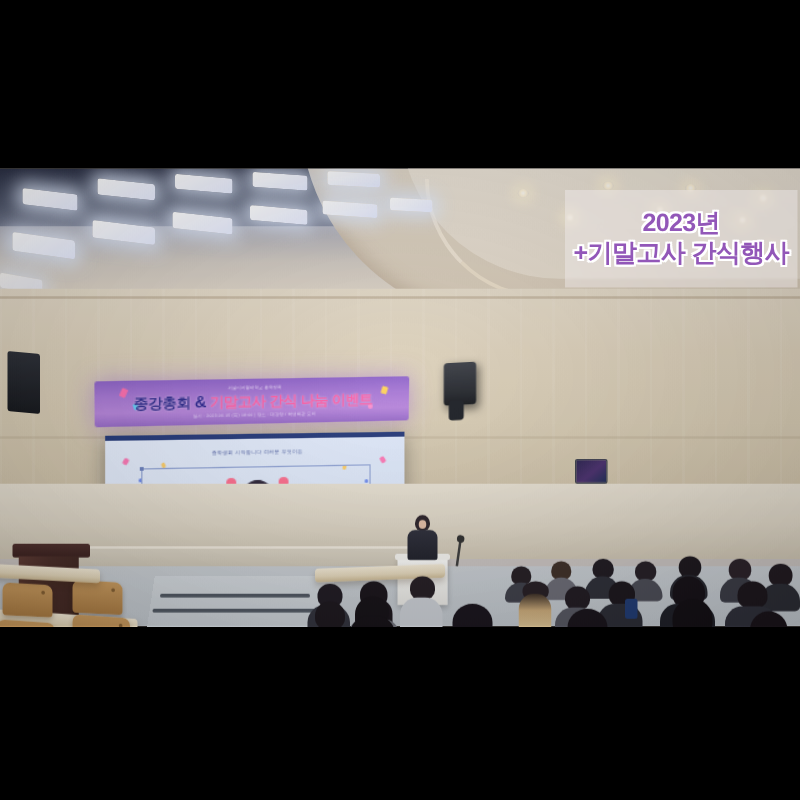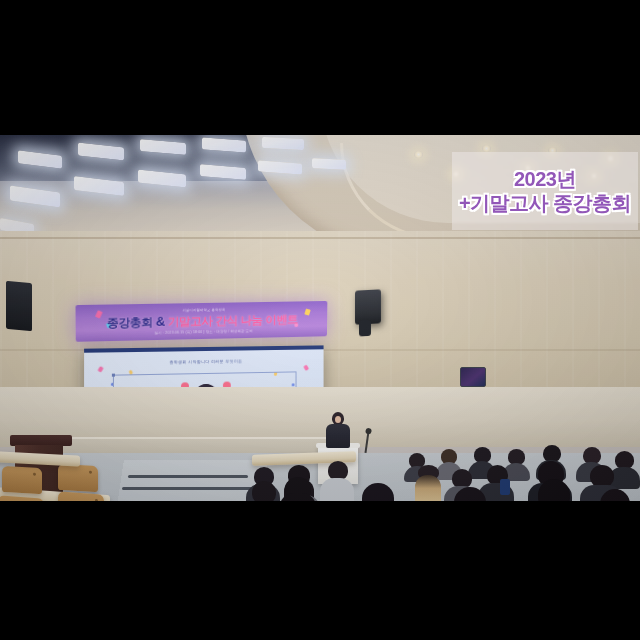--- a/index.html
+++ b/index.html
@@ -591,16 +591,16 @@
     <div class="person" style="left:586px; top:354px; width:60px; height:96px;">
       <div class="head" style="left:14px;top:0;width:30px;height:30px;background:#191319;"></div>
 
     </div>
 
     <div id="grade"></div>
   </div>
 
   <div id="overlay">
     <div class="line">2023년</div>
-    <div class="line">+기말고사 종강총회</div>
+    <div class="line">+기말고사 간식행사</div>
   </div>
 
 </div>
 
 </body></html>

